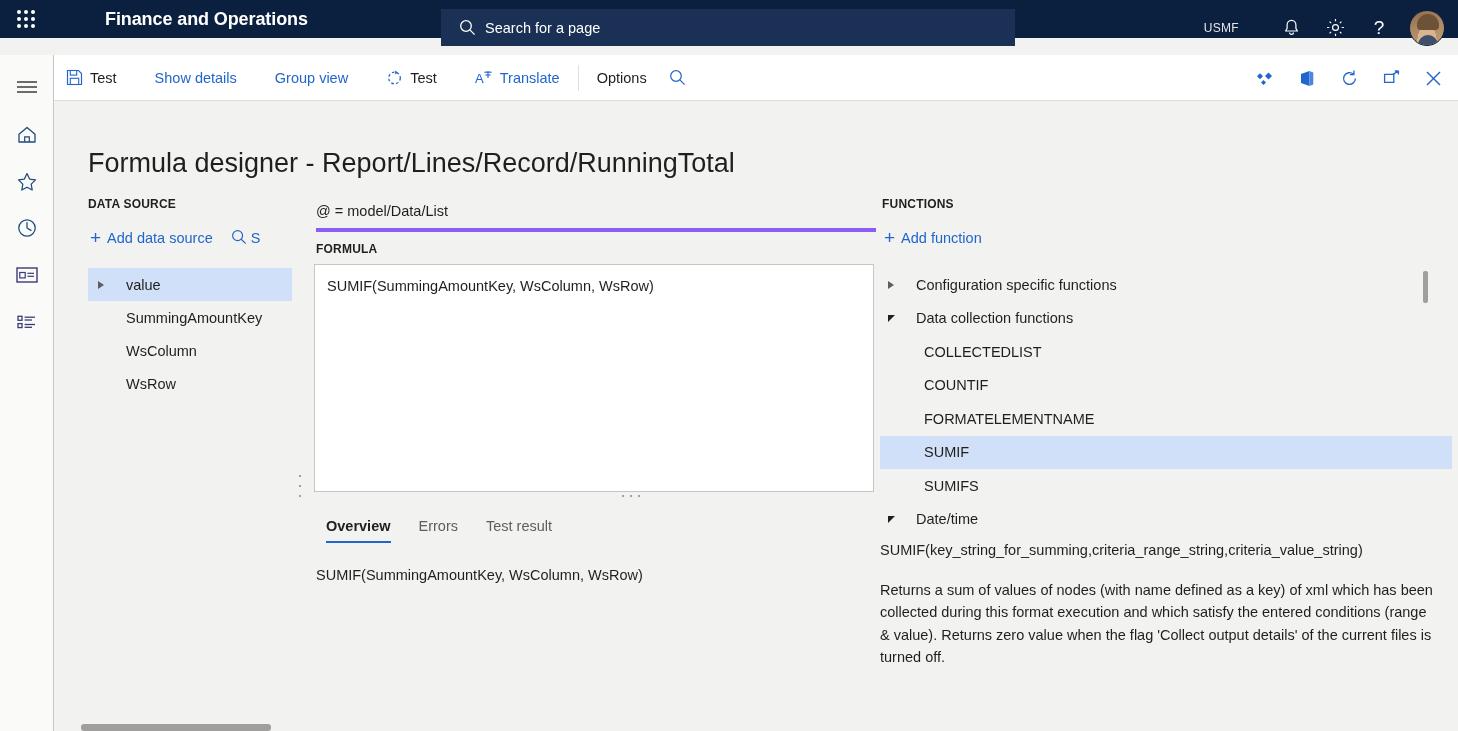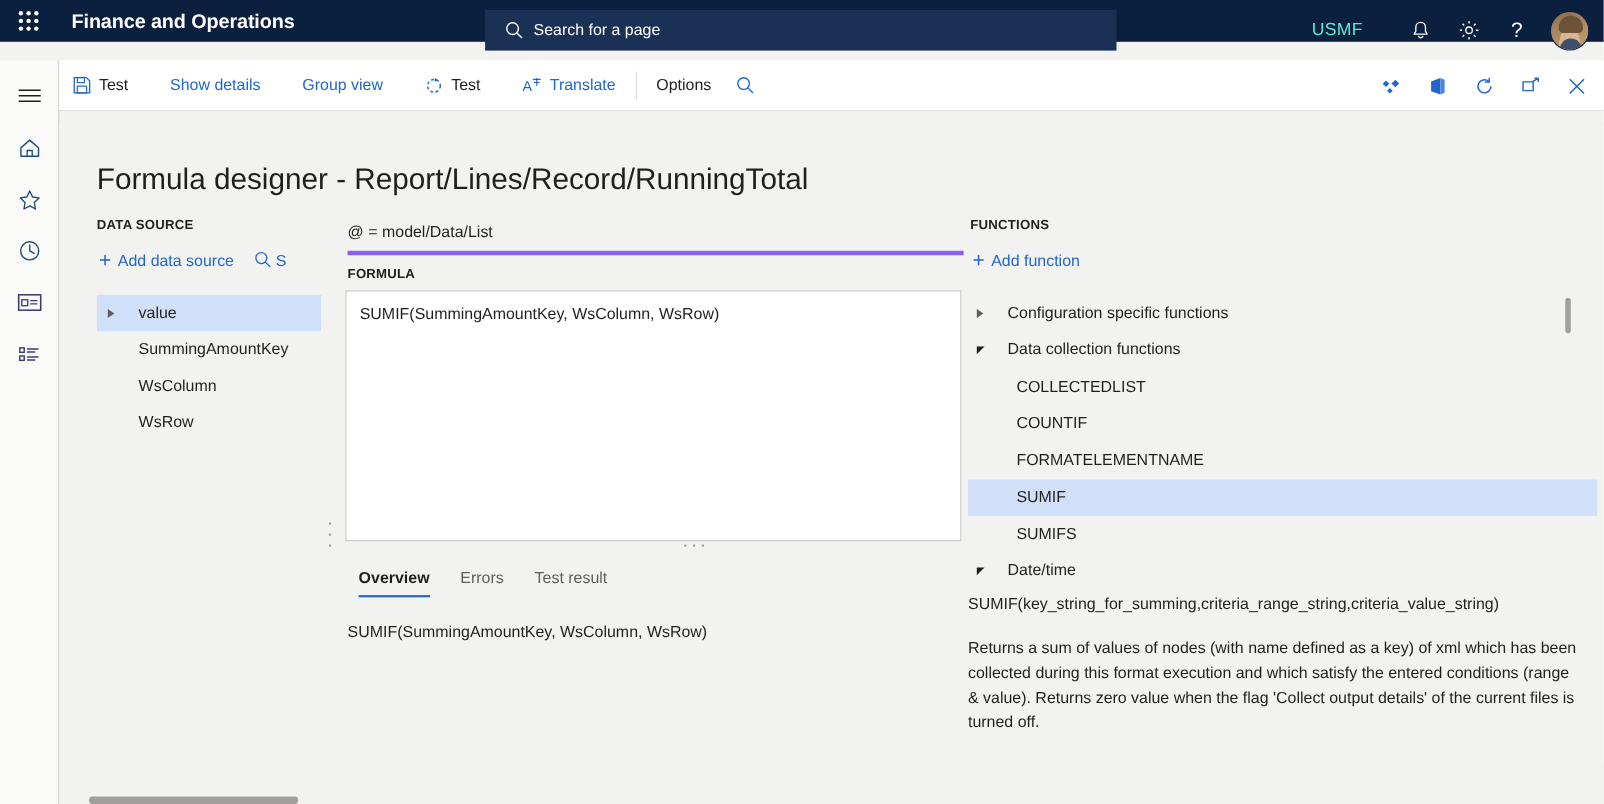--- a/index.html
+++ b/index.html
@@ -10,40 +10,40 @@
     overflow: hidden;
     background: #ffffff;
     font-family: "Liberation Sans", sans-serif;
     -webkit-font-smoothing: antialiased;
   }
   .app { position: relative; width: 1458px; height: 731px; background:#f2f2f1; }
 
   
   .header {
     position: absolute; top:0; left:0; width:1458px; height:38px;
-    background:#0b1f3f; display:flex; align-items:center;
+    background:#0b1f3f; display:flex; align-items:center;gap:40px;
   }
   .waffle {
     width:52px; height:55px; display:flex; align-items:center; justify-content:center;
     cursor:pointer;
   }
   .waffle-grid { display:grid; grid-template-columns:repeat(3,4px); grid-template-rows:repeat(3,4px); gap:3px; }
   .waffle-grid i { display:block; width:4px; height:4px; background:#fff; border-radius:50%; }
   .app-title {
     color:#ffffff; font-size:18px; font-weight:bold; letter-spacing:-0.1px;
     margin-left:13px; white-space:nowrap;
   }
   .hdr-search {
     position:absolute; left:441px; top:9px; width:574px; height:37px;
     background:#1b3055; display:flex; align-items:center; cursor:text;
   }
   .hdr-search .mag { margin-left:18px; margin-right:9px; display:flex; }
   .hdr-search .ph { color:#ffffff; font-size:14.5px; }
   .hdr-right { position:absolute; right:0; top:0; height:55px; display:flex; align-items:center; }
-  .hdr-right .company { color:#5eead4; font-size:16px; margin-right:30px; letter-spacing:.3px; }
+  .hdr-right .company { color:#e5e5e5; font-size:12px; margin-right:30px; letter-spacing:.3px; }
   .hdr-icon { width:44px; height:55px; display:flex; align-items:center; justify-content:center; cursor:pointer; }
   .avatar {
     width:36px; height:36px; border-radius:50%; margin-right:13px; margin-left:8px;
     background: radial-gradient(circle at 50% 34%, #f0cdb0 0 26%, rgba(240,205,176,0) 27%),
                 radial-gradient(ellipse at 50% 92%, #d8b48f 0 40%, rgba(216,180,143,0) 41%),
                 linear-gradient(160deg,#8b6a4e 0%, #a98561 40%, #c6a074 100%);
     overflow:hidden; position:relative; cursor:pointer; border:1px solid #0b1f3f;
   }
   .avatar::before {
     content:""; position:absolute; left:7px; top:3px; width:22px; height:16px;

